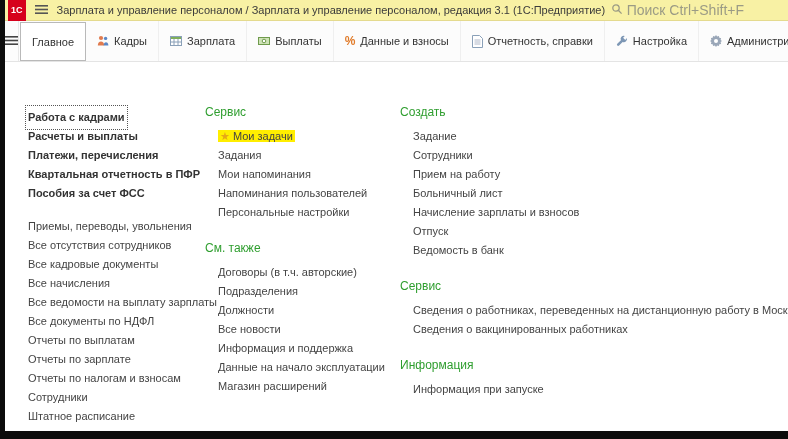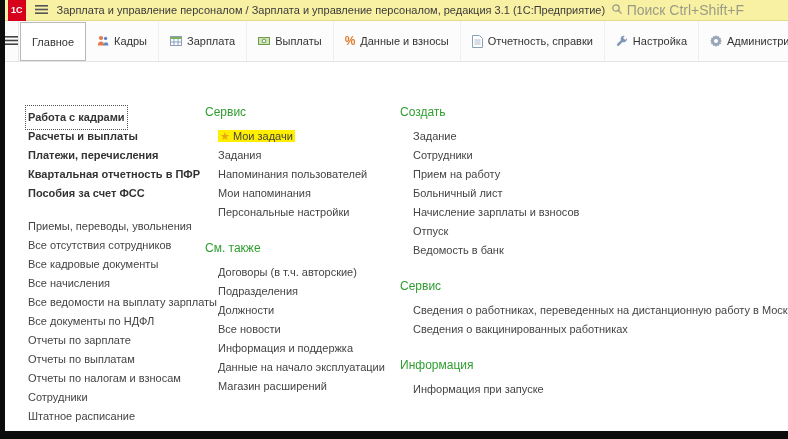--- a/index.html
+++ b/index.html
@@ -198,34 +198,34 @@
       <div class="link bold">Платежи, перечисления</div>
       <div class="link bold">Квартальная отчетность в ПФР</div>
       <div class="link bold">Пособия за счет ФСС</div>
       <div class="gap"></div>
       <div class="link">Приемы, переводы, увольнения</div>
       <div class="link">Все отсутствия сотрудников</div>
       <div class="link">Все кадровые документы</div>
       <div class="link">Все начисления</div>
       <div class="link">Все ведомости на выплату зарплаты</div>
       <div class="link">Все документы по НДФЛ</div>
+      <div class="link">Отчеты по выплатам</div>
       <div class="link">Отчеты по зарплате</div>
-      <div class="link">Отчеты по выплатам</div>
       <div class="link">Отчеты по налогам и взносам</div>
       <div class="link">Сотрудники</div>
       <div class="link">Штатное расписание</div>
     </div>
 
     <div class="col col-mid">
       <div class="sec">
         <div class="sec-header">Сервис</div>
         <div class="link"><span class="hl"><span class="star">★</span><span>Мои задачи</span></span></div>
         <div class="link">Задания</div>
+        <div class="link">Мои напоминания</div>
         <div class="link">Напоминания пользователей</div>
-        <div class="link">Мои напоминания</div>
         <div class="link">Персональные настройки</div>
       </div>
       <div class="sec">
         <div class="sec-header">См. также</div>
         <div class="link">Договоры (в т.ч. авторские)</div>
         <div class="link">Подразделения</div>
         <div class="link">Должности</div>
         <div class="link">Все новости</div>
         <div class="link">Информация и поддержка</div>
         <div class="link">Данные на начало эксплуатации</div>

